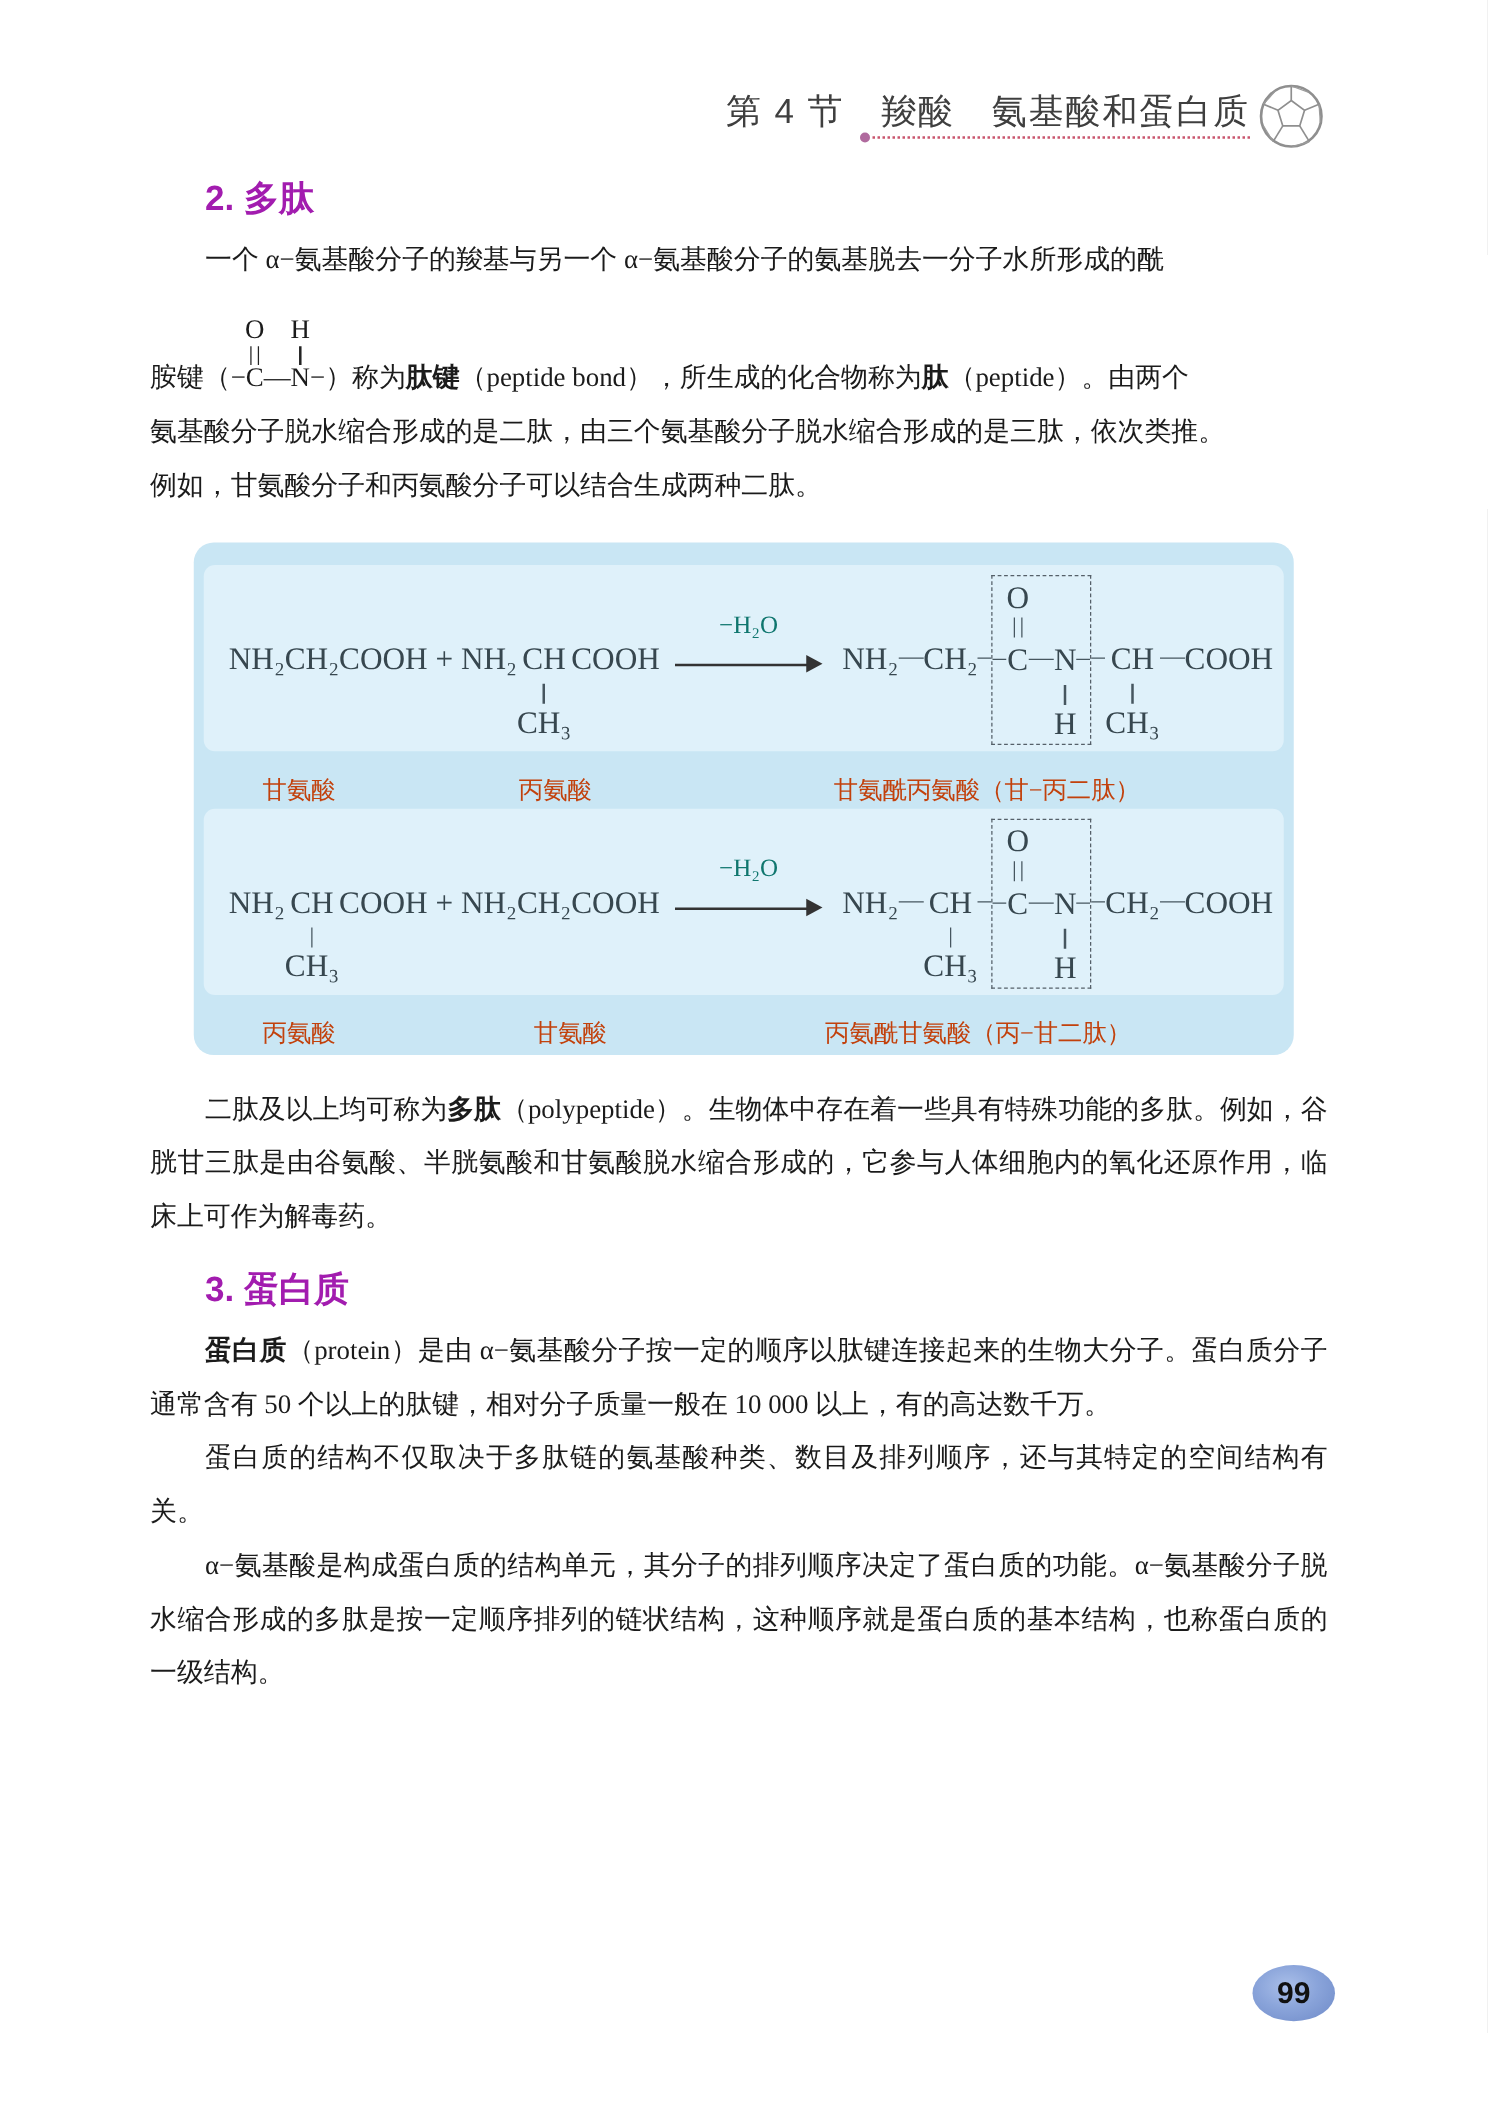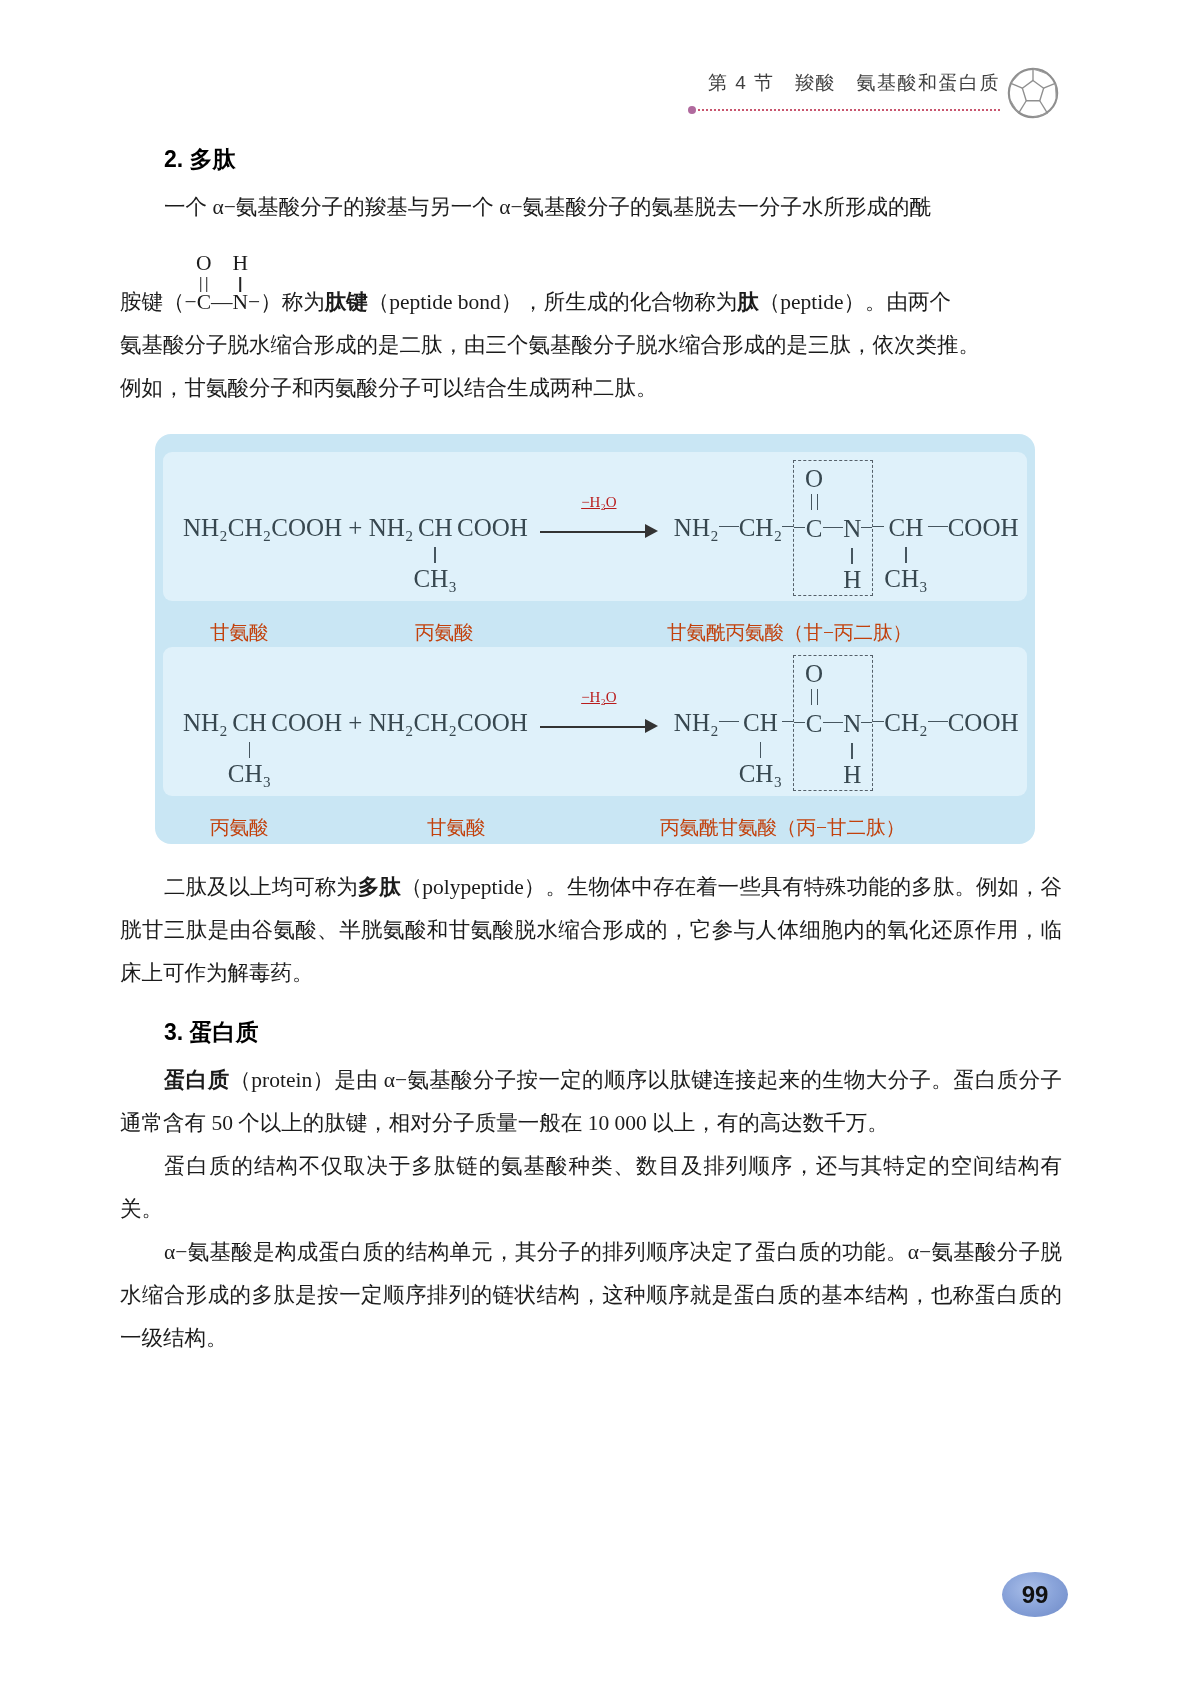--- a/index.html
+++ b/index.html
@@ -8,40 +8,40 @@
     background:#ffffff; overflow:hidden;
     font-family:"Liberation Serif","DejaVu Serif",serif;
     color:#1b1b1b;
   }
 
   
   .hdr { position:absolute; top:70px; left:0; width:100%; height:60px; }
   .hdr-title {
     position:absolute; right:190px; top:0; white-space:nowrap;
     font-family:"Liberation Sans","DejaVu Sans",sans-serif;
-    font-size:19px; letter-spacing:1.5px; color:#3f3f3f;
+    font-size:28px; letter-spacing:1.5px; color:#3f3f3f;
   }
   .hdr-rule {
     position:absolute; right:190px; top:39px; width:302px; height:0;
     border-bottom:2px dotted #c9556e;
   }
   .hdr-dot {
     position:absolute; left:-10px; top:-3px; width:8px; height:8px;
     border-radius:50%; background:#b06a9e;
   }
   .fullerene { position:absolute; right:128px; top:-6px; width:58px; height:58px; }
 
   
   .content {
     position:absolute; left:120px; top:138px; width:942px;
     font-size:21.5px; line-height:43px; text-align:justify;
   }
   .sec-heading {
     font-family:"Liberation Sans","DejaVu Sans",sans-serif;
-    font-size:23px; font-weight:bold; color:#000000;
+    font-size:28px; font-weight:bold; color:#a21caf;
     margin:0; padding:0 0 6px 0; text-indent:44px; line-height:42px; text-align:left;
   }
   .sec-heading.mt { margin-top:16px; }
   .tline { margin:0; }
   .indent { text-indent:44px; }
   .para { margin:0; text-indent:44px; }
   .cnbold { font-family:"Liberation Sans","DejaVu Sans",sans-serif; font-weight:600; }
 
   
   .amide-line { padding-top:52px; }
@@ -69,21 +69,21 @@
   .fnode { display:flex; flex-direction:column; align-items:center; }
   .ftop { height:50px; display:flex; flex-direction:column; align-items:center; justify-content:flex-end; }
   .fmid { height:34px; display:flex; align-items:center; white-space:pre;text-align:center; }
   .fbot { height:50px; display:flex; flex-direction:column; align-items:center; justify-content:flex-start; }
   .vbond { width:1.6px; height:16px; background:#46565f; margin:3px 0 3px; }
   .dbond { width:7px; height:16px; border-left:1.7px solid #46565f; border-right:1.7px solid #46565f; box-sizing:border-box; margin:3px 0 1px; }
   .hbond { width:20px; border-top:1.7px solid #46565f; margin-top:66px; }
   .hbond.short { width:11px; }
   .dgroup { display:flex; align-items:flex-start; border:1.6px dashed #556069; margin:0 0; }
   .arrownode { display:flex; flex-direction:column; align-items:center; margin:0 16px 0 12px; }
-  .arrowlabel { height:50px; display:flex; align-items:flex-end; padding-bottom:5px; font-size:15px; color:#b91c1c;text-decoration:underline; }
+  .arrowlabel { height:50px; display:flex; align-items:flex-end; padding-bottom:5px; font-size:20px; color:#0f766e; }
   .arrowline { position:relative; width:118px; height:34px; }
   .arrowline .al { position:absolute; left:0; right:9px; top:16px; height:1.8px; background:#333; }
   .arrowline .ah {
     position:absolute; right:0; top:9px; width:0; height:0;
     border-left:13px solid #333; border-top:7.5px solid transparent; border-bottom:7.5px solid transparent;
   }
   .rxn-labels { position:relative; height:46px; font-size:19.5px; color:#c2410c; }
   .rxn-labels span { position:absolute; top:10px; white-space:nowrap; }
   .r1-l1 { left:55px; }  .r1-l2 { left:260px; }  .r1-l3 { left:512px; }
   .r2-l1 { left:55px; }  .r2-l2 { left:272px; }  .r2-l3 { left:505px; }

